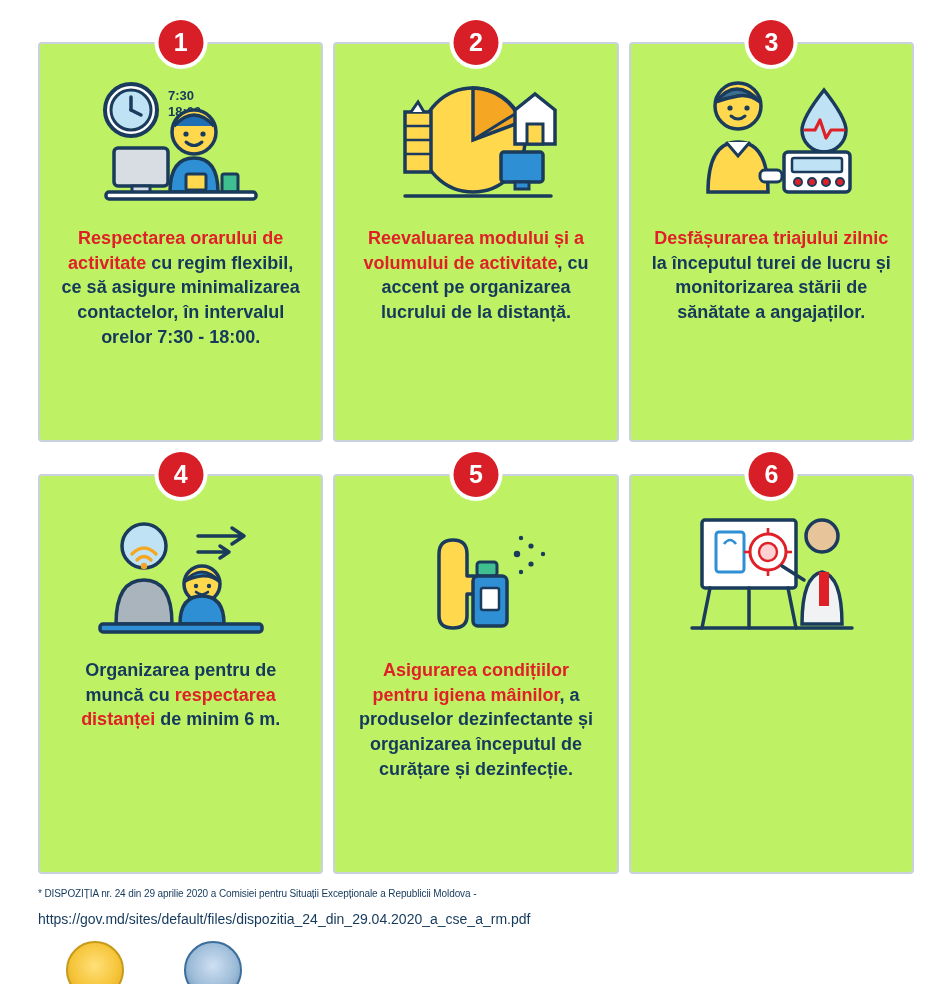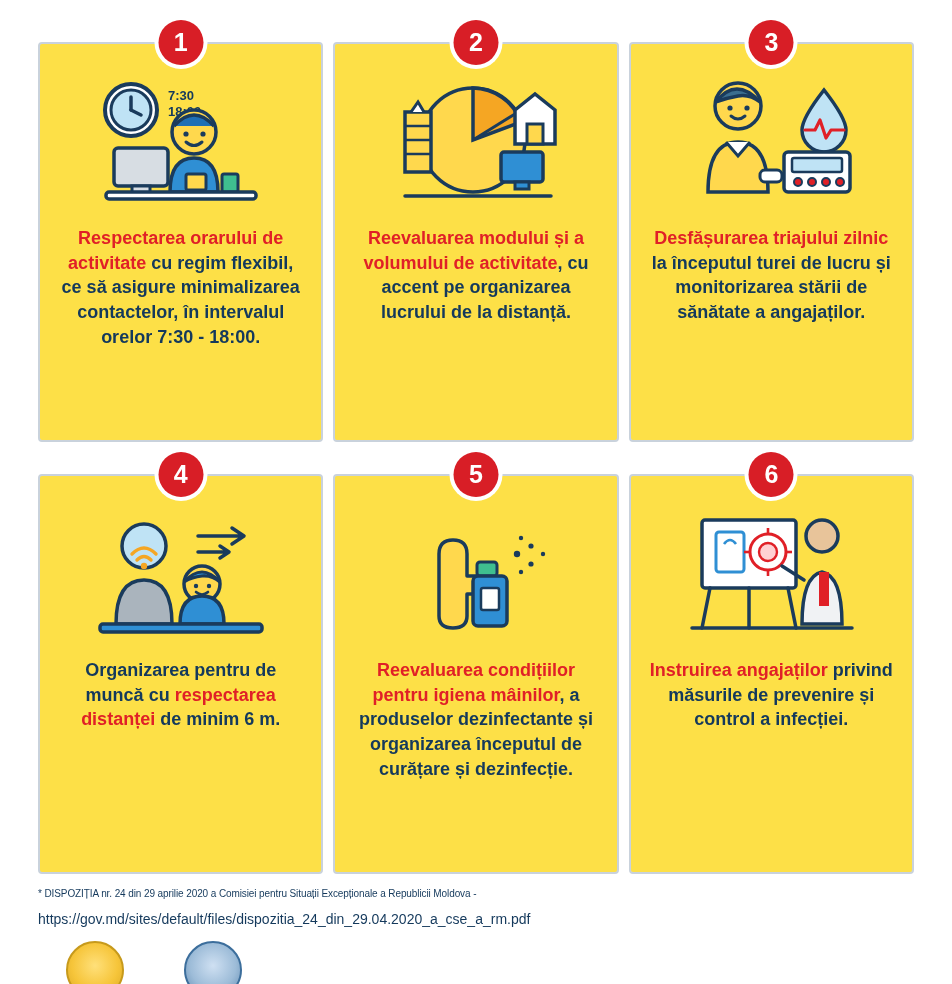--- a/index.html
+++ b/index.html
@@ -28,21 +28,21 @@
     column-gap: 10px;
     row-gap: 10px;
   }
   .card-wrap {
     position: relative;
     padding-top: 22px;
   }
   .card {
     border: 2px solid #c9d2dc;
     border-radius: 4px;
-    background: #fde047;
+    background: #bef264;
     height: 400px;
     box-sizing: border-box;
     display: flex;
     flex-direction: column;
     align-items: center;
     padding: 26px 14px 14px 14px;
   }
   .badge {
     position: absolute;
     top: 0;
@@ -243,21 +243,21 @@
             <rect x="100" y="86" width="18" height="22" rx="2" fill="#ffffff" stroke="#1a3b5c" stroke-width="2.5"></rect>
             <circle cx="136" cy="52" r="3.2" fill="#1a3b5c"></circle>
             <circle cx="150" cy="44" r="2.6" fill="#1a3b5c"></circle>
             <circle cx="150" cy="62" r="2.6" fill="#1a3b5c"></circle>
             <circle cx="162" cy="52" r="2.2" fill="#1a3b5c"></circle>
             <circle cx="140" cy="36" r="2.2" fill="#1a3b5c"></circle>
             <circle cx="140" cy="70" r="2.2" fill="#1a3b5c"></circle>
           </svg>
         </div>
         <div class="caption">
-          <span class="hl">Reevaluarea condițiilor pentru igiena mâinilor</span><span>, a produselor dezinfectante și organizarea începutul de curățare și dezinfecție.</span>
+          <span class="hl">Asigurarea condițiilor pentru igiena mâinilor</span><span>, a produselor dezinfectante și organizarea începutul de curățare și dezinfecție.</span>
         </div>
       </div>
     </div>
 
     <div class="card-wrap">
       <div class="badge">6</div>
       <div class="card">
         <div class="art">
           <svg width="190" height="150" viewBox="0 0 190 150">
             <rect x="26" y="18" width="94" height="68" rx="3" fill="#ffffff" stroke="#1a3b5c" stroke-width="3.5"></rect>
@@ -271,23 +271,20 @@
             <line x1="110" y1="50" x2="116" y2="50" stroke="#e02027" stroke-width="2.6"></line>
             <path d="M34 86 l-8 40 M112 86 l8 40 M73 86 v40" fill="none" stroke="#1a3b5c" stroke-width="3.5" stroke-linecap="round"></path>
             <circle cx="146" cy="34" r="16" fill="#e8c49a" stroke="#1a3b5c" stroke-width="3.5"></circle>
             <path d="M126 122 q0 -48 20 -52 q20 4 20 52 z" fill="#f0f2f4" stroke="#1a3b5c" stroke-width="3.5"></path>
             <path d="M144 74 l4 18 l4 -18" fill="#e02027" stroke="#e02027" stroke-width="2"></path>
             <rect x="143" y="70" width="10" height="34" fill="#e02027" stroke="#e02027" stroke-width="0"></rect>
             <path d="M128 78 l-22 -14" fill="none" stroke="#1a3b5c" stroke-width="3.5" stroke-linecap="round"></path>
             <line x1="16" y1="126" x2="176" y2="126" stroke="#1a3b5c" stroke-width="3.5" stroke-linecap="round"></line>
           </svg>
         </div>
-        <div class="caption">
-          <span class="hl">Instruirea angajaților </span><span>privind măsurile de prevenire și control a infecției.</span>
-        </div>
       </div>
     </div>
 
   </div>
 
   <div class="footnote">* DISPOZIȚIA nr. 24 din 29 aprilie 2020 a Comisiei pentru Situații Excepționale a Republicii Moldova -</div>
   <div class="footlink">https://gov.md/sites/default/files/dispozitia_24_din_29.04.2020_a_cse_a_rm.pdf</div>
 
   <div class="logos">
     <div class="logo gold"></div>

